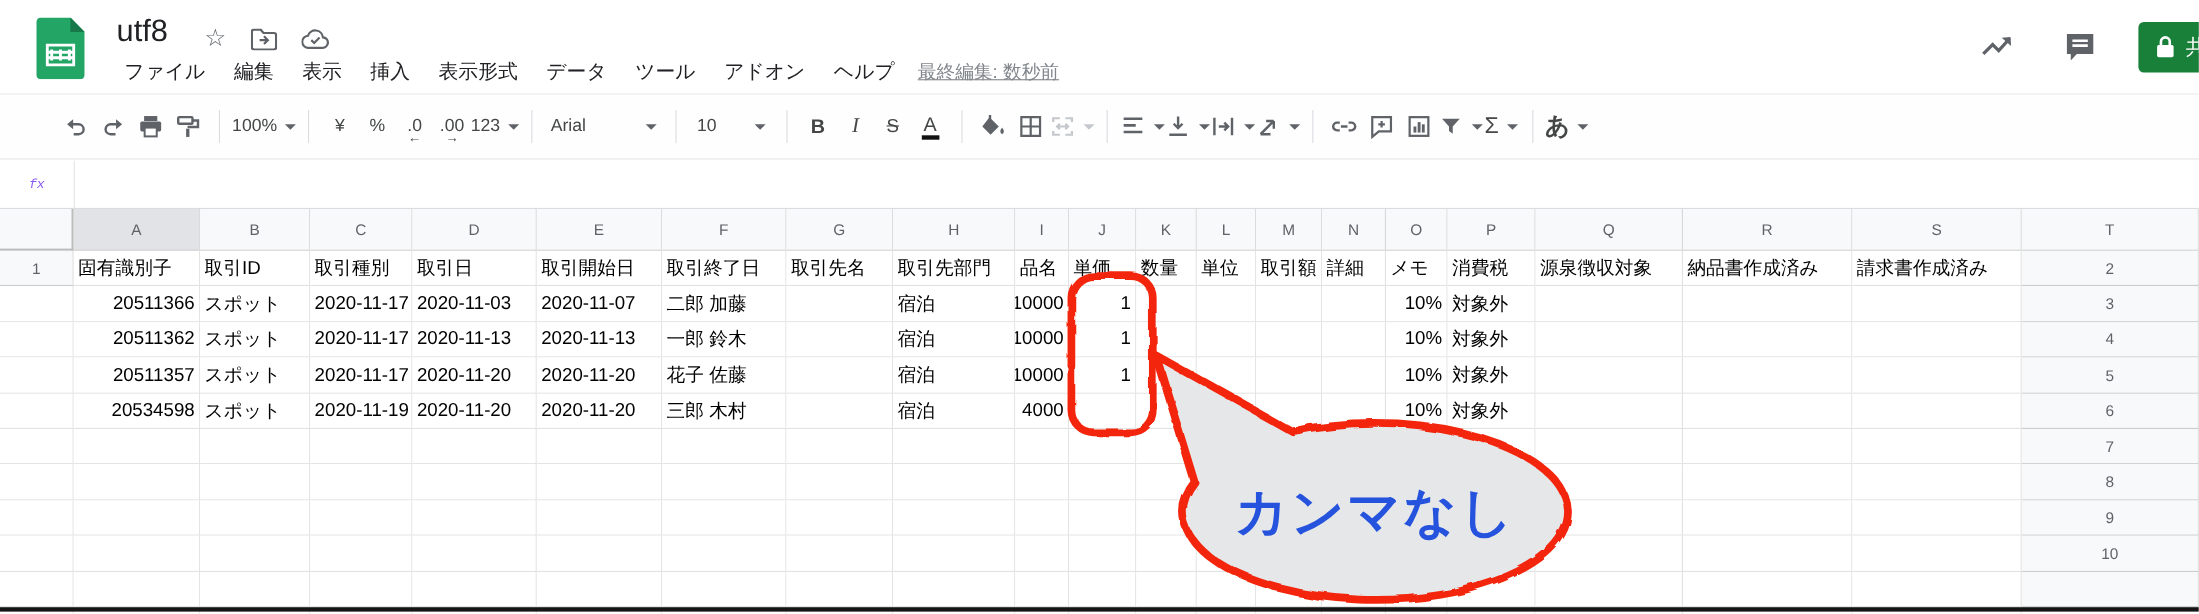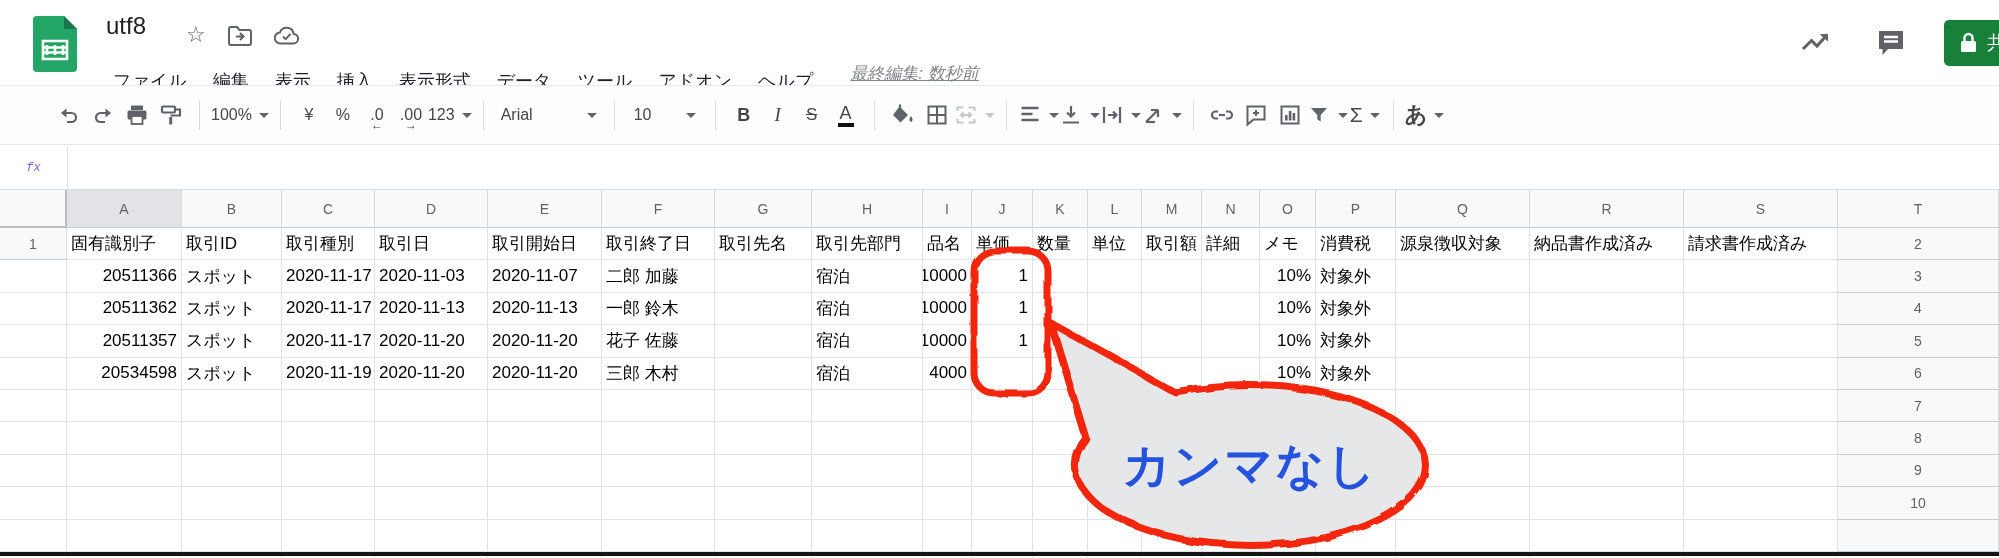--- a/index.html
+++ b/index.html
@@ -2,28 +2,28 @@
 <html><head>
 <meta charset="utf-8">
 <style>
   html,body{margin:0;padding:0;background:#fff;}
   #app{position:relative;width:1999px;height:558px;overflow:hidden;background:#fff;
        font-family:"Liberation Sans","DejaVu Sans",sans-serif;color:#202124;}
 
   
   #titlebar{position:absolute;top:0;left:0;width:100%;height:85px;background:#fff;}
   .logo{position:absolute;left:33px;top:16px;}
-  .doc-title{position:absolute;left:106px;top:12px;font-size:24px;color:#202124;}
+  .doc-title{position:absolute;left:106px;top:12px;font-size:28px;color:#202124;}
   .doc-icon{position:absolute;top:24px;color:#5f6368;font-size:22px;line-height:22px;}
   #star{left:186px;}
   #folder{left:228px;top:26px;}
   #cloud{left:274px;top:26px;}
   .menubar{position:absolute;left:100px;top:50px;display:flex;align-items:center;}
-  .menu-item{font-size:18px;color:#202124;padding:3px 13px;border-radius:4px;cursor:default;margin-top:16px;}
-  .last-edit{font-size:17px;color:#80868b;text-decoration:underline;margin-left:24px;font-style:italic;}
+  .menu-item{font-size:18px;color:#202124;padding:3px 13px;border-radius:4px;cursor:default;}
+  .last-edit{font-size:17px;color:#80868b;text-decoration:underline;margin-left:8px;}
   .top-ico{position:absolute;top:26px;}
   #insights{left:1800px;}
   #comment-top{left:1876px;top:28px;}
   .share-btn{position:absolute;left:1944px;top:20px;width:96px;height:46px;background:#188038;
              border-radius:5px;display:flex;align-items:center;gap:9px;padding-left:15px;
              color:#fff;font-size:19px;box-sizing:border-box;}
 
   
   #toolbar{position:absolute;top:85px;left:0;width:100%;height:60px;background:#fefefe;
            border-top:1px solid #e8eaed;border-bottom:1px solid #e6e6e6;box-sizing:border-box;

